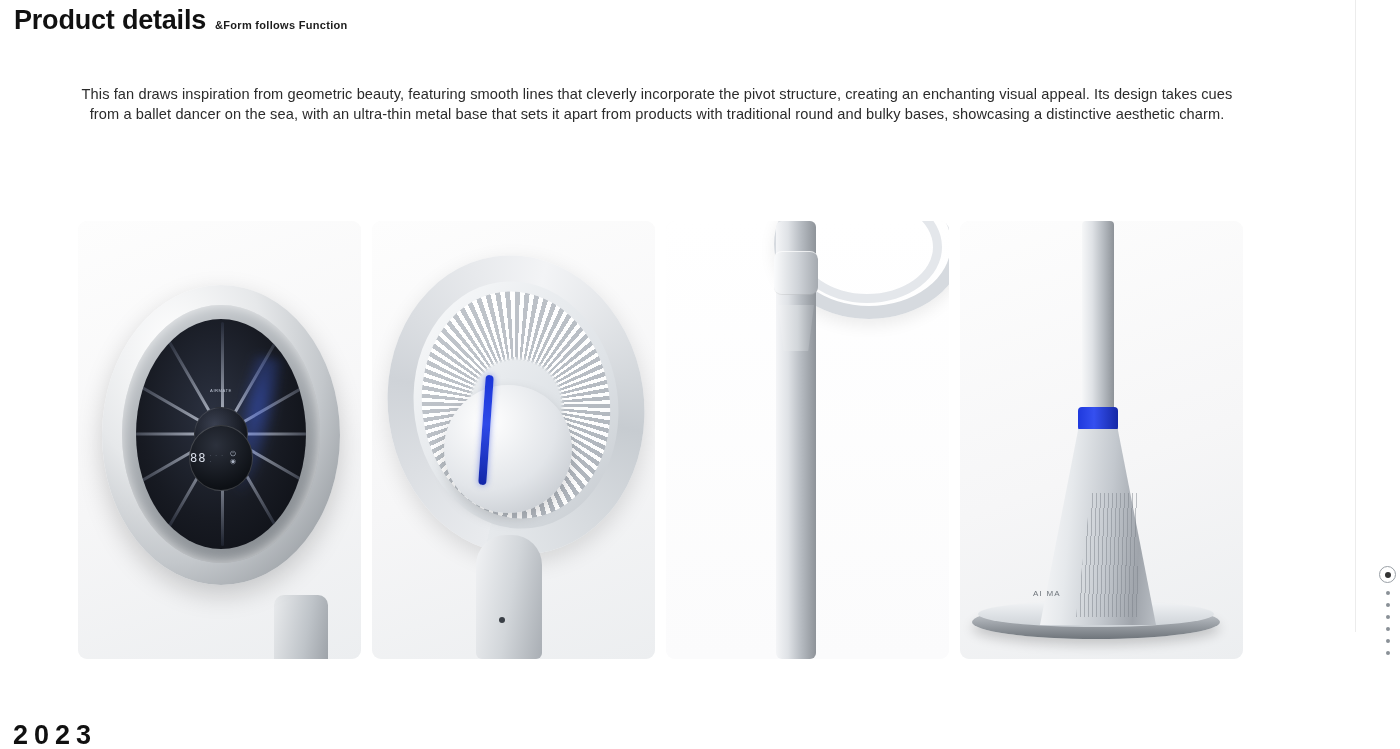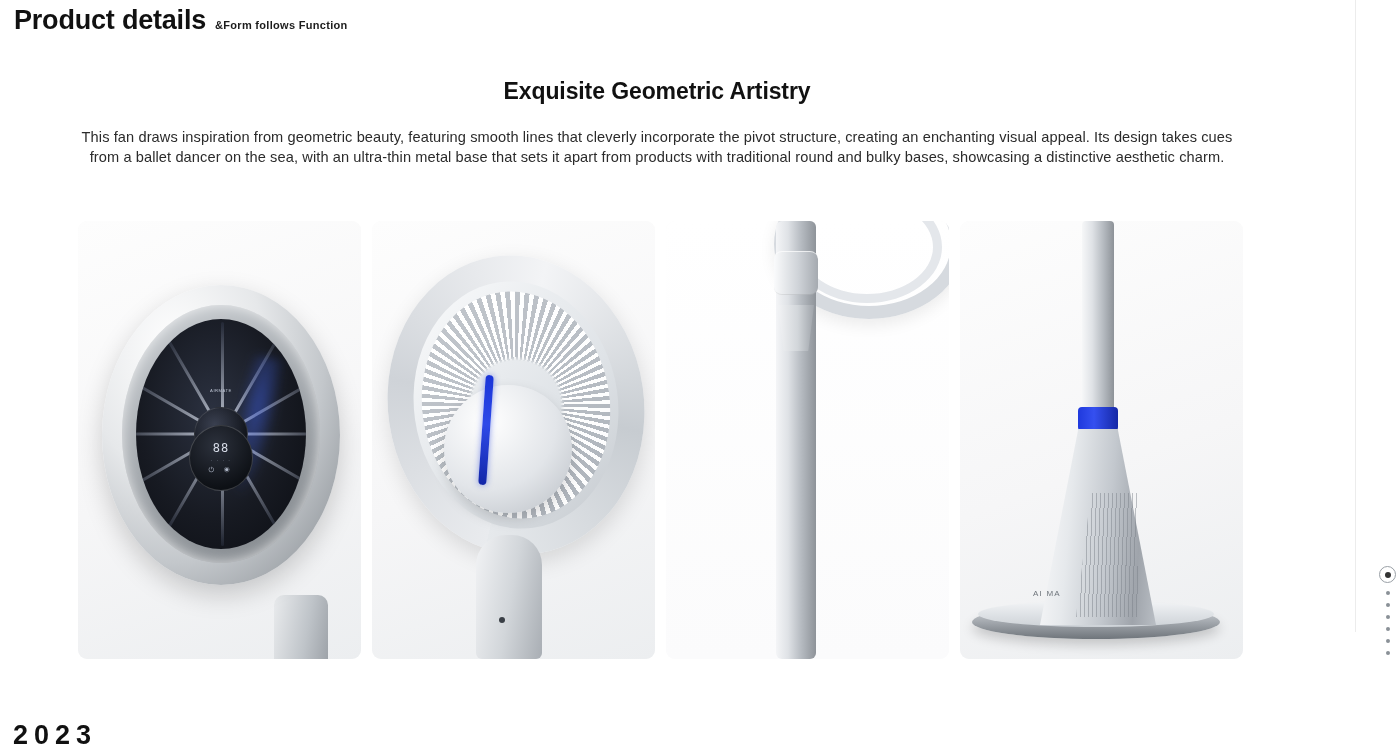--- a/index.html
+++ b/index.html
@@ -160,21 +160,20 @@
   .c1-panel {
     position: absolute;
     left: 50%;
     top: 46%;
     width: 64px; height: 66px;
     margin-left: -32px;
     border-radius: 50%;
     background: radial-gradient(circle at 42% 30%, #2c313c, #0d1015 75%);
     border: 1px solid rgba(255,255,255,.18);
     display: flex;
-    flex-direction: column;
     align-items: center;
     justify-content: center;
     gap: 3px;
   }
   .c1-digits {
     font-family: "DejaVu Sans Mono", monospace;
     font-size: 12px;
     color: #d8dde8;
     letter-spacing: 1px;
     line-height: 12px;
@@ -444,21 +443,20 @@
 <div class="page">
 
   <div class="edge-line"></div>
 
   <div class="page-header">
     <span class="title">Product details</span>
     <span class="subtitle">&amp;Form follows Function</span>
   </div>
 
   <div class="section">
-    <div class="section-title">Exquisite Geometric Artistry</div>
     <div class="section-desc">This fan draws inspiration from geometric beauty, featuring smooth lines that cleverly incorporate the pivot structure, creating an enchanting visual appeal. Its design takes cues from a ballet dancer on the sea, with an ultra-thin metal base that sets it apart from products with traditional round and bulky bases, showcasing a distinctive aesthetic charm.</div>
   </div>
 
   <div class="gallery">
 
     <div class="photo-card">
       <div class="backdrop"></div>
       <div class="c1-stand"></div>
       <div class="c1-body">
         <div class="c1-outer"></div>

